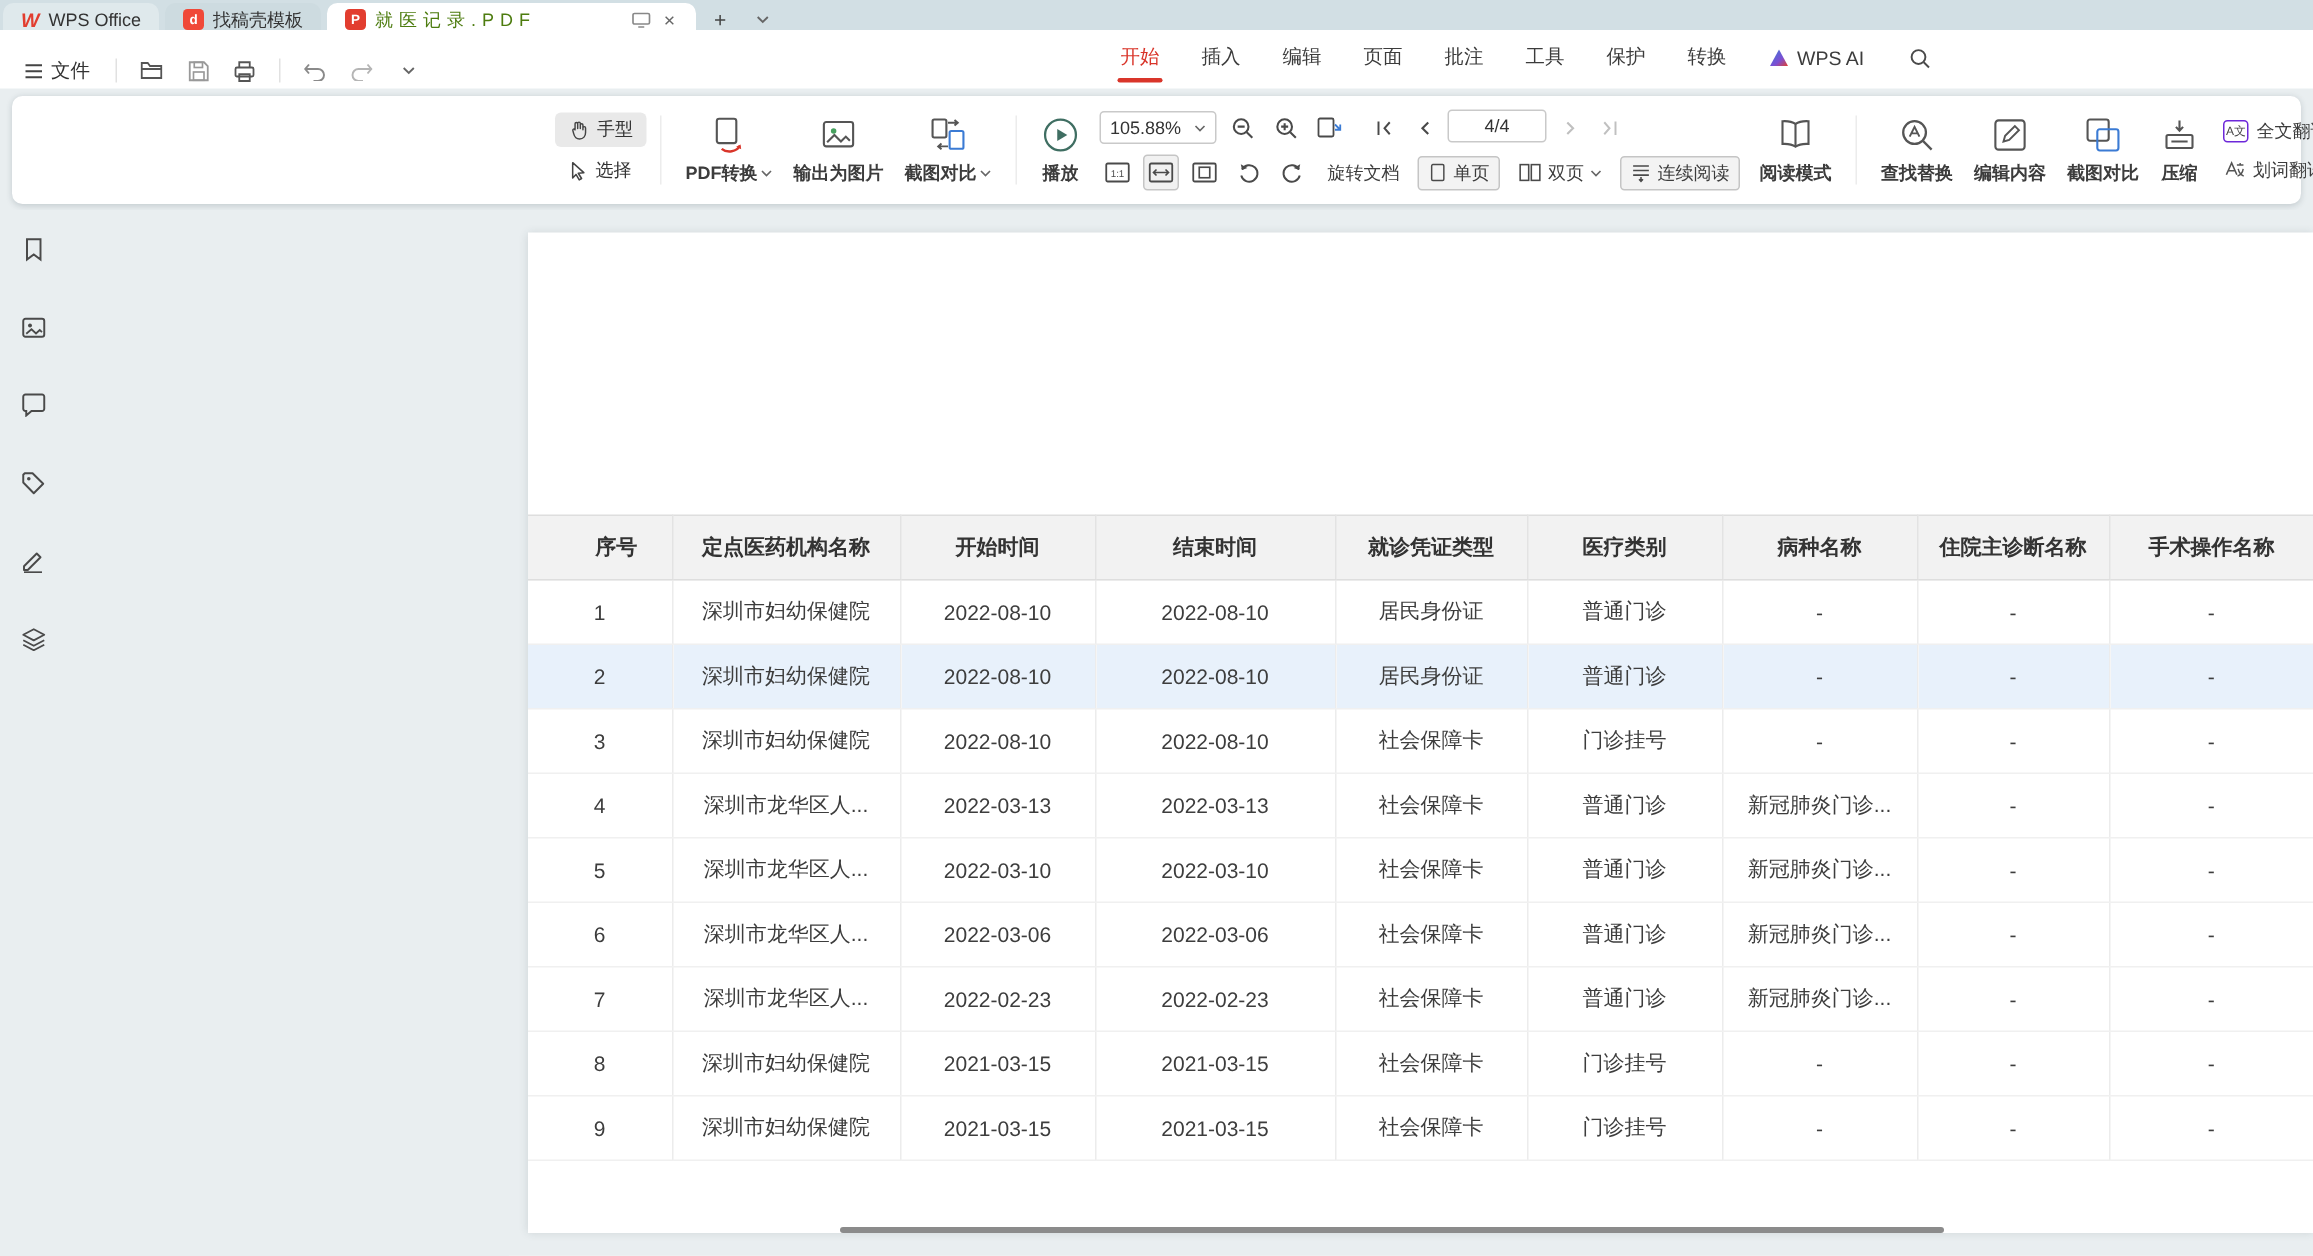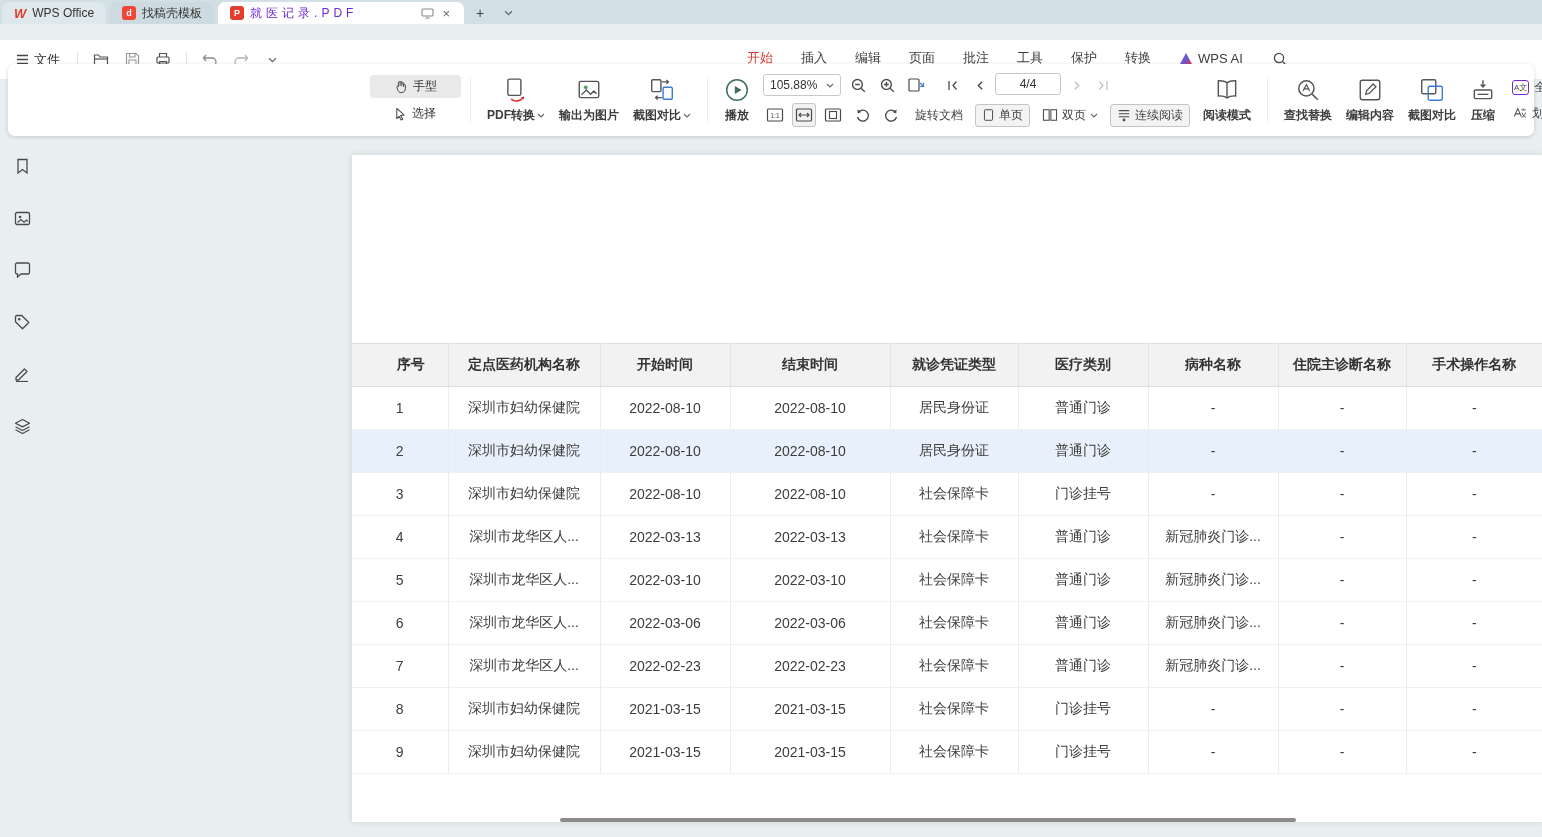--- a/index.html
+++ b/index.html
@@ -5,46 +5,46 @@
   * { margin:0; padding:0; box-sizing:border-box; font-family:"Liberation Sans","DejaVu Sans",sans-serif; }
   html,body { width:1542px; height:837px; overflow:hidden; background:#e9eef0; }
   .app { position:relative; width:1542px; height:837px; background:#e9eef0; }
 
   
   .tabbar { position:absolute; top:0; left:0; right:0; height:24px; background:#d2dfe4; display:flex; align-items:flex-end; }
   .wtab { height:22px; display:flex; align-items:center; gap:6px; padding:0 12px; font-size:12px; color:#333; border-radius:7px 7px 0 0; cursor:default; }
   .wtab.home { background:#dfe9ec; margin-left:2px; }
   .wtab.docer { background:#cddbe0; margin-left:4px; }
   .wtab.active { background:#ffffff; width:246px; margin-left:4px; }
-  .doc-title { letter-spacing:4px; flex:1; white-space:nowrap; overflow:hidden; font-size:12px; color:#6d28d9; }
+  .doc-title { letter-spacing:4px; flex:1; white-space:nowrap; overflow:hidden; font-size:12px; color:#4d7c0f; }
   .wlogo { color:#e23d2f; font-weight:bold; font-style:italic; font-size:13px; }
   .sq-ic { width:14px; height:14px; border-radius:3px; color:#fff; font-size:9px; font-weight:bold; display:flex; align-items:center; justify-content:center; flex:0 0 auto; }
   .docer-ic { background:#f04838; }
   .pdf-ic { background:#e23d2f; }
   .tab-x { color:#666; font-size:13px; line-height:1; padding:0 2px; cursor:pointer; }
   .tabbtn { width:20px; height:20px; display:flex; align-items:center; justify-content:center; color:#444; font-size:14px; margin:0 2px 1px 6px; border-radius:3px; }
 
   
-  .menubar { position:absolute; top:40px; left:0; right:0; height:39px; background:#ffffff; display:flex; align-items:center; padding:0 10px; }
+  .menubar { position:absolute; top:20px; left:0; right:0; height:39px; background:#ffffff; display:flex; align-items:flex-end; padding:0 10px; }
   .file-group { display:flex; align-items:center; gap:7px; }
   .file-btn { display:flex; align-items:center; gap:5px; font-size:13px; color:#333; padding:3px 6px; border-radius:3px; }
   .qbtn { width:24px; height:24px; display:flex; align-items:center; justify-content:center; border-radius:3px; }
   .vline { width:1px; height:16px; background:#e1e1e1; margin:0 4px; }
   .menu-tabs { position:absolute; left:733px; top:0; height:36px; display:flex; align-items:center; gap:0; }
   .mtab { position:relative; height:36px; display:flex; align-items:center; gap:5px; padding:0 14px; font-size:13px; color:#3c3c3c; cursor:pointer; }
   .mtab.active { color:#d9352a; }
   .mtab.active::after { content:""; position:absolute; left:12px; right:12px; bottom:1px; height:3px; border-radius:2px; background:#d9352a; }
   .menu-search { position:absolute; left:1268px; top:7px; width:24px; height:24px; display:flex; align-items:center; justify-content:center; }
 
   
   .ribbon { position:absolute; top:64px; left:8px; right:8px; height:72px; background:#ffffff; border-radius:7px; box-shadow:0 1px 4px rgba(30,50,60,.18); display:flex; align-items:center; padding:0 10px; }
   .rspacer { width:352px; flex:0 0 auto; }
   .vdiv { width:1px; height:46px; background:#ececec; margin:0 9px; flex:0 0 auto; }
   .tool-stack { display:flex; flex-direction:column; gap:4px; flex:0 0 auto; }
-  .tool-row { display:flex; align-items:center; gap:5px; font-size:12px; color:#333; padding:3px 24px; border-radius:4px; cursor:pointer; }
+  .tool-row { display:flex; align-items:center; gap:5px; font-size:12px; color:#333; padding:3px 9px; border-radius:4px; cursor:pointer; }
   .tool-row.sel { background:#e9e9e9; }
   .bigbtn { display:flex; flex-direction:column; align-items:center; justify-content:center; gap:4px; padding:4px 7px; border-radius:4px; cursor:pointer; flex:0 0 auto;font-weight:bold; }
   .bigbtn .lbl { font-size:12px; color:#3c3c3c; white-space:nowrap; display:flex; align-items:center; gap:2px; }
   .view-group { display:flex; flex-direction:column; gap:6px; margin:0 6px; flex:0 0 auto; }
   .vrow { display:flex; align-items:center; gap:5px; height:24px; }
   .zoombox { width:78px; height:22px; border:1px solid #c9c9c9; border-radius:3px; display:flex; align-items:center; justify-content:space-between; padding:0 6px; font-size:12px; color:#333; cursor:pointer; }
   .icbtn { width:24px; height:24px; display:flex; align-items:center; justify-content:center; border-radius:3px; cursor:pointer; border:1px solid transparent; }
   .icbtn.sel { border-color:#c5c5c5; background:#f1f1f1; }
   .pagenav { display:flex; align-items:flex-start; gap:3px; margin-left:8px; }
   .pageinput { width:66px; height:22px; border:1px solid #c9c9c9; border-radius:3px; text-align:center; font-size:12px; color:#333; }

